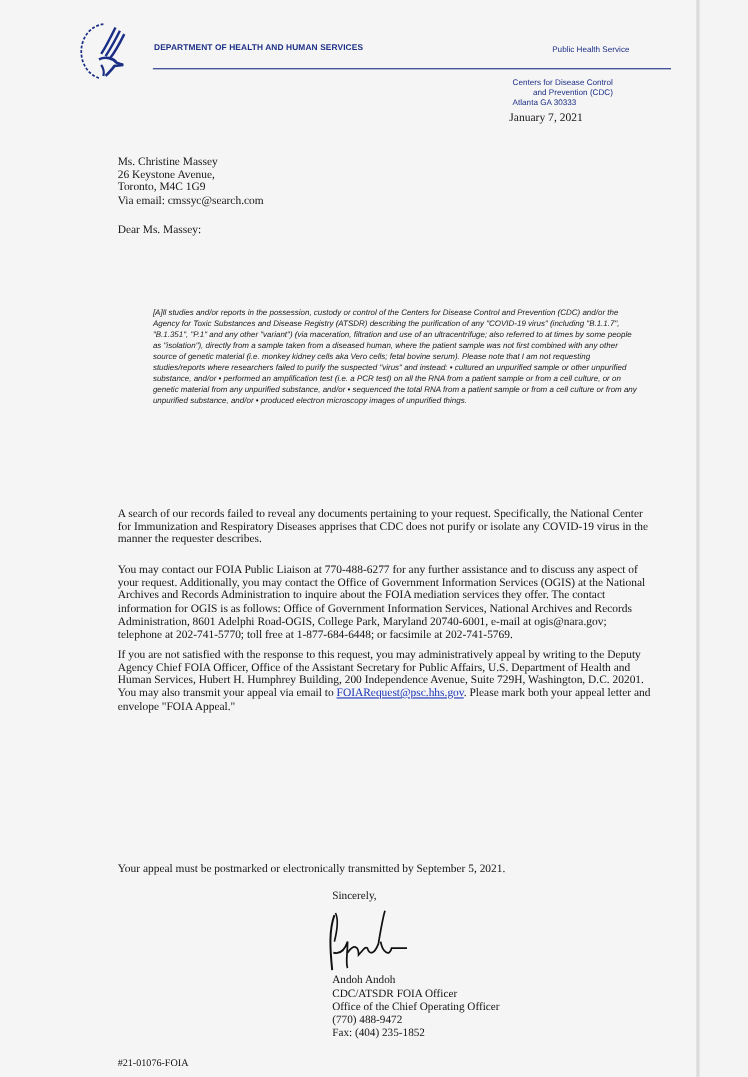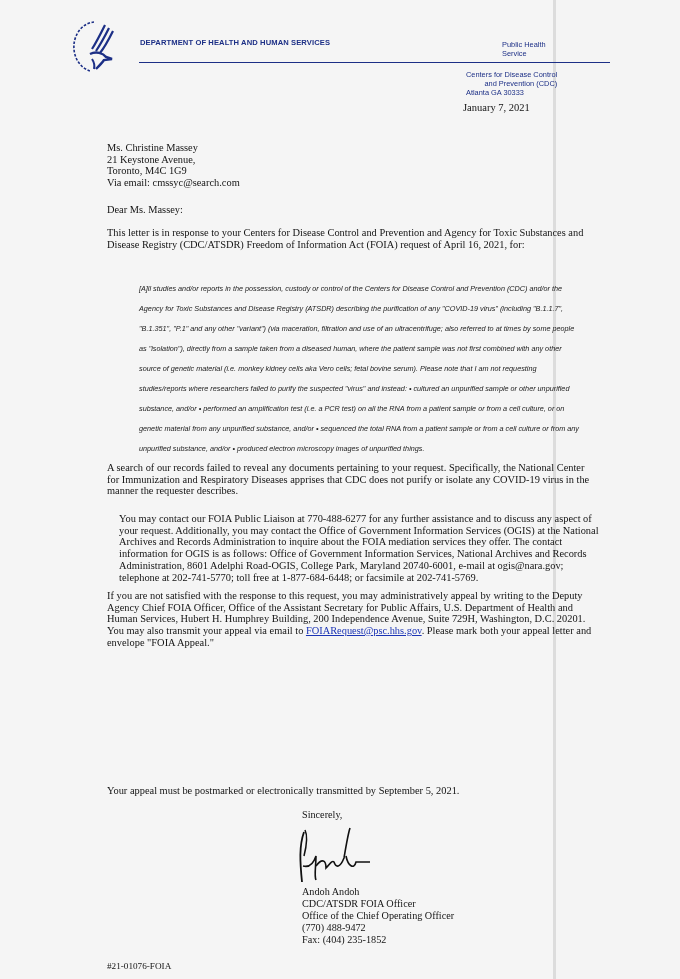--- a/index.html
+++ b/index.html
@@ -1,38 +1,38 @@
 <!DOCTYPE html>
 <html><head>
 <meta charset="utf-8">
 <style>
   html, body { margin: 0; padding: 0; }
   body {
     width: 680px; height: 979px; background: #f4f4f4; position: relative; overflow: hidden;
     font-family: "Liberation Serif", serif; color: #141414;
   }
-  .page { position: absolute; left: 0; top: 0; width: 556px; height: 979px; background: #f5f5f5; }
+  .page { position: absolute; left: 0; top: 0; width: 636px; height: 979px; background: #f5f5f5; }
   .right-edge { position: absolute; right: 0; top: 0; width: 3px; height: 979px; background: #dcdcdc; }
 
   .logo { position: absolute; left: 72px; top: 17px; width: 50px; height: 58px; }
   .dept { position: absolute; left: 140px; top: 38px; font-family: "Liberation Sans", sans-serif; font-size: 7.6px; font-weight: bold; color: #1c2f86; letter-spacing: 0.1px; }
   .phs { position: absolute; left: 466px; top: 40px; font-family: "Liberation Sans", sans-serif; font-size: 7.4px; color: #1c2f86; margin-left: 36px; }
   .hrule { position: absolute; left: 139px; top: 62px; width: 471px; height: 1.3px; background: #1c2f86; }
   .cdc-addr { position: absolute; left: 466px; top: 70px; font-family: "Liberation Sans", sans-serif; font-size: 7.4px; line-height: 9px; color: #1c2f86; }
   .cdc-addr div { white-space: nowrap; }
   .cdc-addr .ind { padding-left: 7px; text-align: right; }
   .date { position: absolute; left: 463px; top: 102px; font-size: 10.5px; }
 
   .addr { position: absolute; left: 107px; top: 142px; font-size: 10.4px; line-height: 11.6px; }
   .salutation { position: absolute; left: 107px; top: 204px; font-size: 10.4px; }
   .p { position: absolute; left: 107px; width: 486px; font-size: 10.4px; line-height: 11.7px; text-align: left; }
   .p1 { top: 227px; }
-  .quote { position: absolute; left: 139px; top: 279px; width: 442px; font-family: "Liberation Sans", sans-serif; font-style: italic; font-size: 7.25px; line-height: 20px; color: #1a1a1a; }
+  .quote { position: absolute; left: 139px; top: 279px; width: 442px; font-family: "Liberation Sans", sans-serif; font-style: italic; font-size: 7.25px; line-height: 10px; color: #1a1a1a; }
   .p2 { top: 462px; }
-  .p3 { top: 513px; margin-left: 12px; }
+  .p3 { top: 513px; }
   .p4 { top: 590px; }
   .p5 { top: 785px; }
   .link { color: #1a33b5; text-decoration: underline; }
 
   .sign { position: absolute; left: 302px; font-size: 10.2px; line-height: 11.9px; }
   .sincerely { top: 809px; }
   .signature { position: absolute; left: 296px; top: 826px; width: 80px; height: 60px; }
   .sig-block { top: 886px; }
   .ref { position: absolute; left: 107px; top: 961px; font-size: 9.2px; font-weight: normal; }
 </style>
@@ -56,28 +56,27 @@
   <div class="hrule"></div>
   <div class="cdc-addr">
     <div>Centers for Disease Control</div>
     <div class="ind">and Prevention (CDC)</div>
     <div>Atlanta GA 30333</div>
   </div>
   <div class="date">January 7, 2021</div>
 
   <div class="addr">
     <div>Ms. Christine Massey</div>
-    <div>21 Keystone Avenue,</div>
+    <div>26 Keystone Avenue,</div>
     <div>Toronto, M4C 1G9</div>
     <div>Via email: cmssyc@search.com</div>
   </div>
 
   <div class="salutation">Dear Ms. Massey:</div>
 
-  <div class="p p1">This letter is in response to your Centers for Disease Control and Prevention and Agency for Toxic Substances and Disease Registry (CDC/ATSDR) Freedom of Information Act (FOIA) request of April 16, 2021, for:</div>
   <div class="quote">[A]ll studies and/or reports in the possession, custody or control of the Centers for Disease Control and Prevention (CDC) and/or the Agency for Toxic Substances and Disease Registry (ATSDR) describing the purification of any "COVID-19 virus" (including "B.1.1.7", "B.1.351", "P.1" and any other "variant") (via maceration, filtration and use of an ultracentrifuge; also referred to at times by some people as "isolation"), directly from a sample taken from a diseased human, where the patient sample was not first combined with any other source of genetic material (i.e. monkey kidney cells aka Vero cells; fetal bovine serum). Please note that I am not requesting studies/reports where researchers failed to purify the suspected "virus" and instead: • cultured an unpurified sample or other unpurified substance, and/or • performed an amplification test (i.e. a PCR test) on all the RNA from a patient sample or from a cell culture, or on genetic material from any unpurified substance, and/or • sequenced the total RNA from a patient sample or from a cell culture or from any unpurified substance, and/or • produced electron microscopy images of unpurified things.</div>
   <div class="p p2">A search of our records failed to reveal any documents pertaining to your request. Specifically,  the National Center for Immunization and Respiratory Diseases apprises that CDC does not purify or isolate any COVID-19  virus in the manner the requester describes.</div>
   <div class="p p3">You may contact our FOIA Public Liaison at 770-488-6277 for any further assistance and to discuss any aspect of your request.  Additionally, you may contact the Office of Government Information Services (OGIS) at the National Archives and Records Administration to inquire about the FOIA mediation services they offer.  The contact information for OGIS is as follows: Office of Government Information Services, National Archives and Records Administration, 8601 Adelphi Road-OGIS, College Park, Maryland 20740-6001, e-mail at ogis@nara.gov; telephone at 202-741-5770; toll free at 1-877-684-6448; or facsimile at 202-741-5769.</div>
   <div class="p p4"><span>If you are not satisfied with the response to this request, you may administratively appeal by writing to the Deputy Agency Chief FOIA Officer, Office of the Assistant Secretary for Public Affairs, U.S. Department of Health and Human Services, Hubert H. Humphrey Building, 200 Independence Avenue, Suite 729H, Washington, D.C.  20201. You may also transmit your appeal via email to </span><a class="link">FOIARequest@psc.hhs.gov</a><span>. Please mark both your appeal letter and envelope "FOIA Appeal."</span></div>
   <div class="p p5">Your appeal must be postmarked or electronically transmitted by September 5, 2021.</div>
 
   <div class="sign sincerely">Sincerely,</div>
   <svg class="signature" viewBox="0 0 80 60">
     <path d="M8 6 C3 20 4 36 6 56" fill="none" stroke="#111" stroke-width="1.8"></path>
     <path d="M9 4 C12 10 10 22 8 30" fill="none" stroke="#111" stroke-width="1.5"></path>

